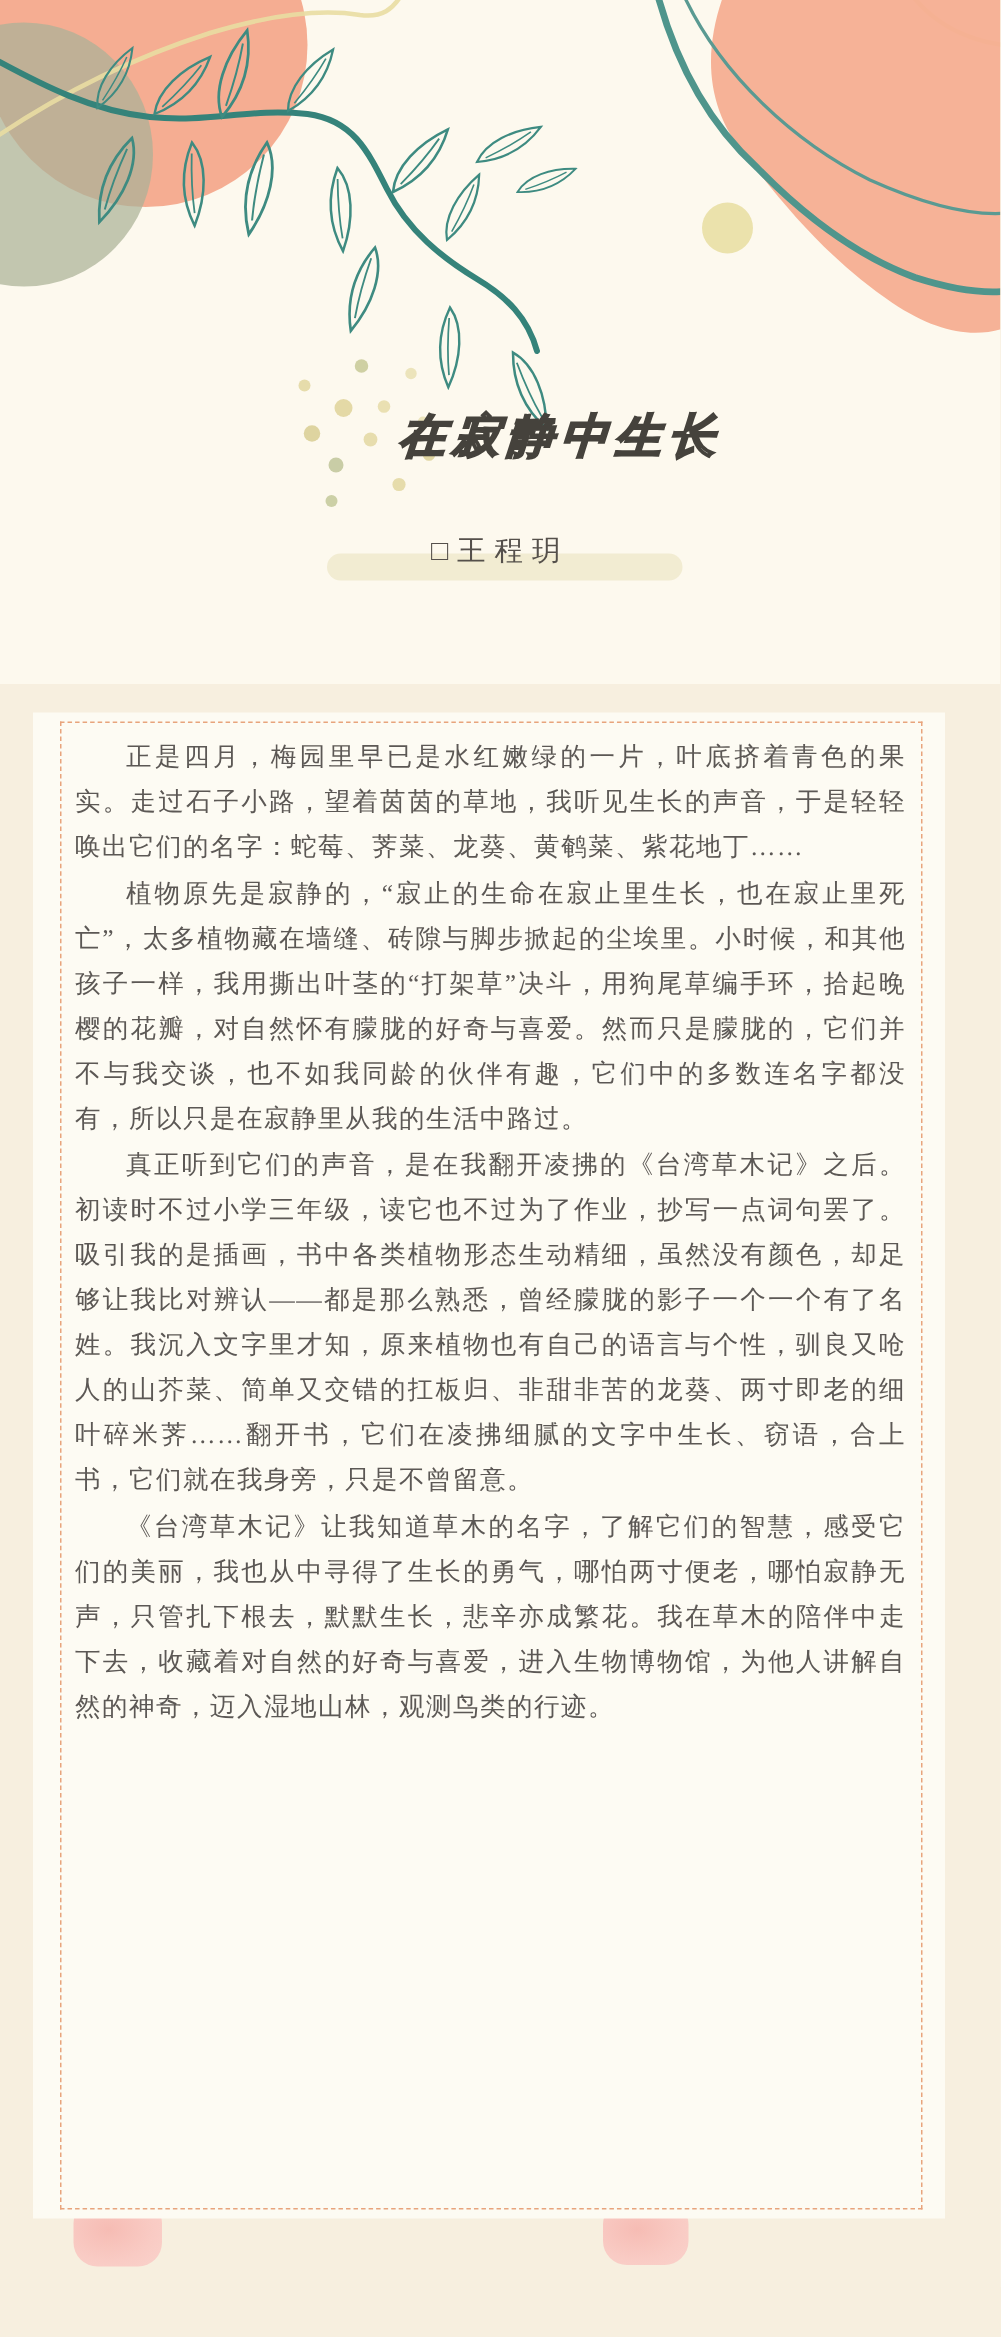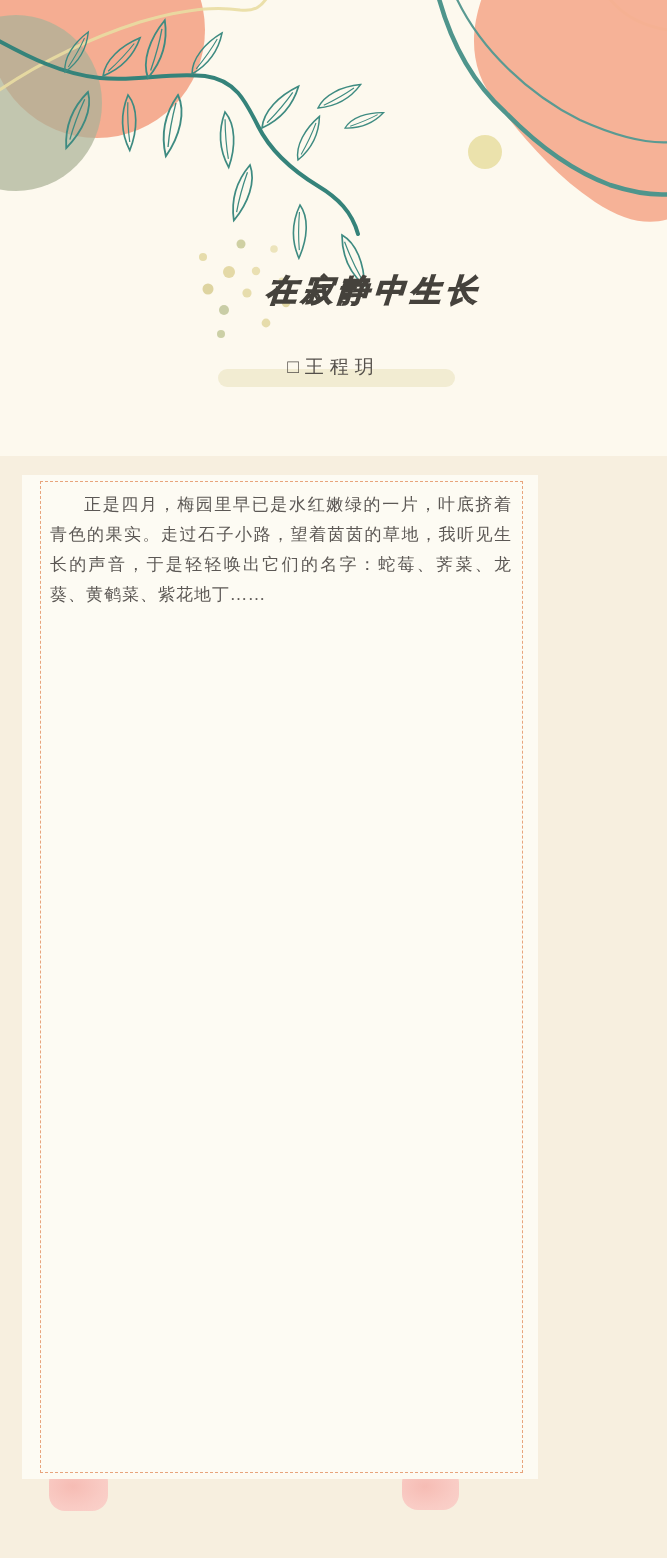--- a/index.html
+++ b/index.html
@@ -22,21 +22,21 @@
   .author-pill{
     position:absolute;left:218px;top:15px;width:237px;height:18px;
     background:#f2ecd2;border-radius:10px;
   }
   .author-byline{
     position:absolute;left:0;top:0;width:100%;text-align:center;
     font-size:19px;letter-spacing:6px;color:#55504b;
   }
   
   .content-panel{
-    position:absolute;left:22px;top:475px;width:516px;height:1004px;
+    position:absolute;left:22px;top:475px;width:608px;height:1004px;
     background:#fdfbf3;z-index:2;font-family:Liberation Serif, serif;
   }
   .article-box{
     position:absolute;left:18px;right:15px;top:6px;bottom:6px;
     border:1px dashed #e8a47c;
     padding:8px 10px 12px 9px;
     box-sizing:border-box;
     overflow:hidden;
   }
   .article-box p{
@@ -121,19 +121,22 @@
 
     <div class="author-wrap">
       <div class="author-pill"></div>
       <div class="author-byline">□王程玥</div>
     </div>
   </div>
 
   <div class="content-panel">
     <div class="article-box">
       <p>正是四月，梅园里早已是水红嫩绿的一片，叶底挤着青色的果实。走过石子小路，望着茵茵的草地，我听见生长的声音，于是轻轻唤出它们的名字：蛇莓、荠菜、龙葵、黄鹌菜、紫花地丁……</p>
+      <p>植物原先是寂静的，“寂止的生命在寂止里生长，也在寂止里死亡”，太多植物藏在墙缝、砖隙与脚步掀起的尘埃里。小时候，和其他孩子一样，我用撕出叶茎的“打架草”决斗，用狗尾草编手环，拾起晚樱的花瓣，对自然怀有朦胧的好奇与喜爱。然而只是朦胧的，它们并不与我交谈，也不如我同龄的伙伴有趣，它们中的多数连名字都没有，所以只是在寂静里从我的生活中路过。</p>
+      <p>真正听到它们的声音，是在我翻开凌拂的《台湾草木记》之后。初读时不过小学三年级，读它也不过为了作业，抄写一点词句罢了。吸引我的是插画，书中各类植物形态生动精细，虽然没有颜色，却足够让我比对辨认——都是那么熟悉，曾经朦胧的影子一个一个有了名姓。我沉入文字里才知，原来植物也有自己的语言与个性，驯良又呛人的山芥菜、简单又交错的扛板归、非甜非苦的龙葵、两寸即老的细叶碎米荠……翻开书，它们在凌拂细腻的文字中生长、窃语，合上书，它们就在我身旁，只是不曾留意。</p>
+      <p>《台湾草木记》让我知道草木的名字，了解它们的智慧，感受它们的美丽，我也从中寻得了生长的勇气，哪怕两寸便老，哪怕寂静无声，只管扎下根去，默默生长，悲辛亦成繁花。我在草木的陪伴中走下去，收藏着对自然的好奇与喜爱，进入生物博物馆，为他人讲解自然的神奇，迈入湿地山林，观测鸟类的行迹。</p>
     </div>
   </div>
 
   <div class="pink-blob left"></div>
   <div class="pink-blob right"></div>
 
 </div>
 
 </body></html>

